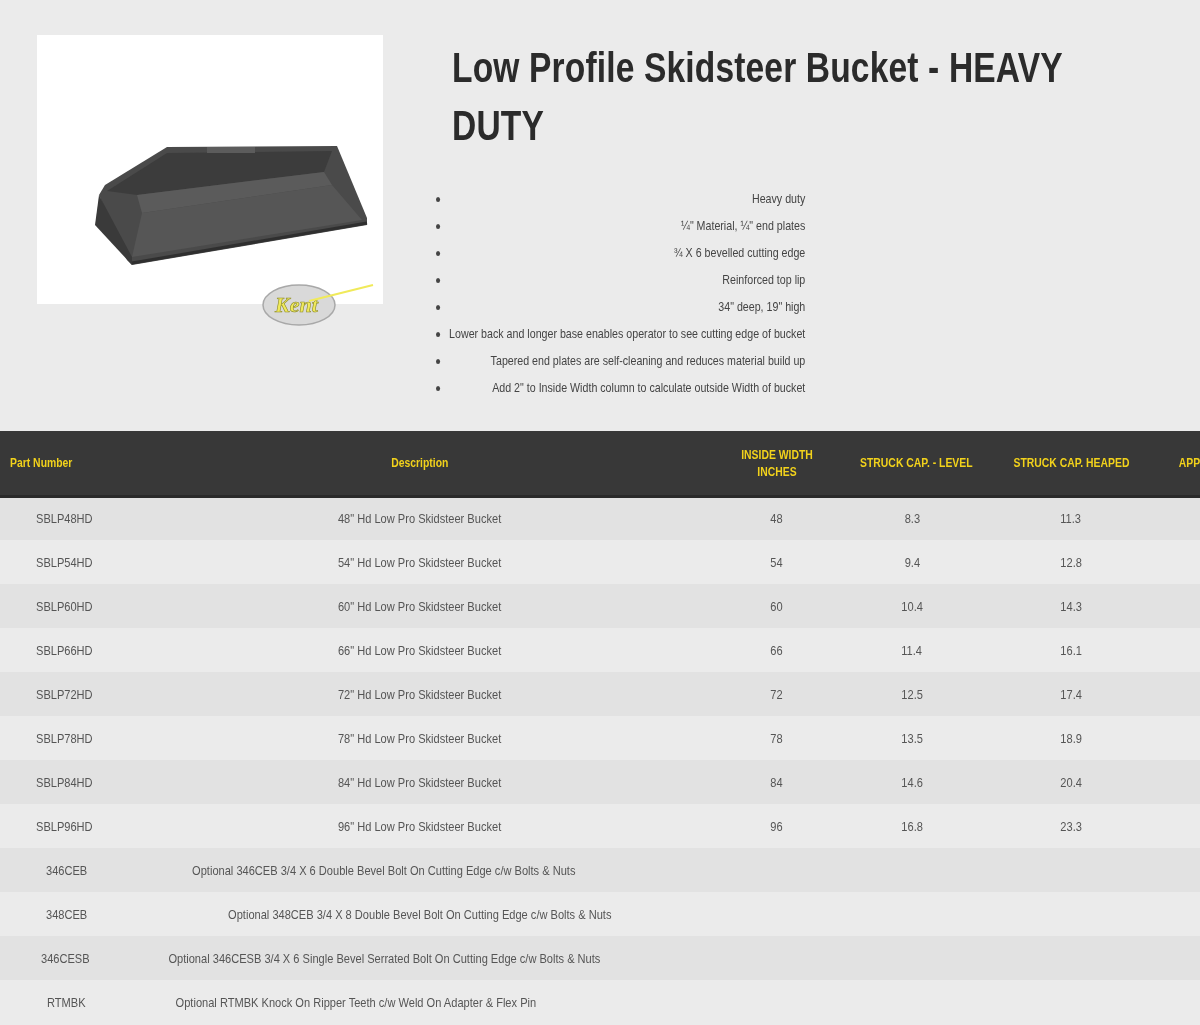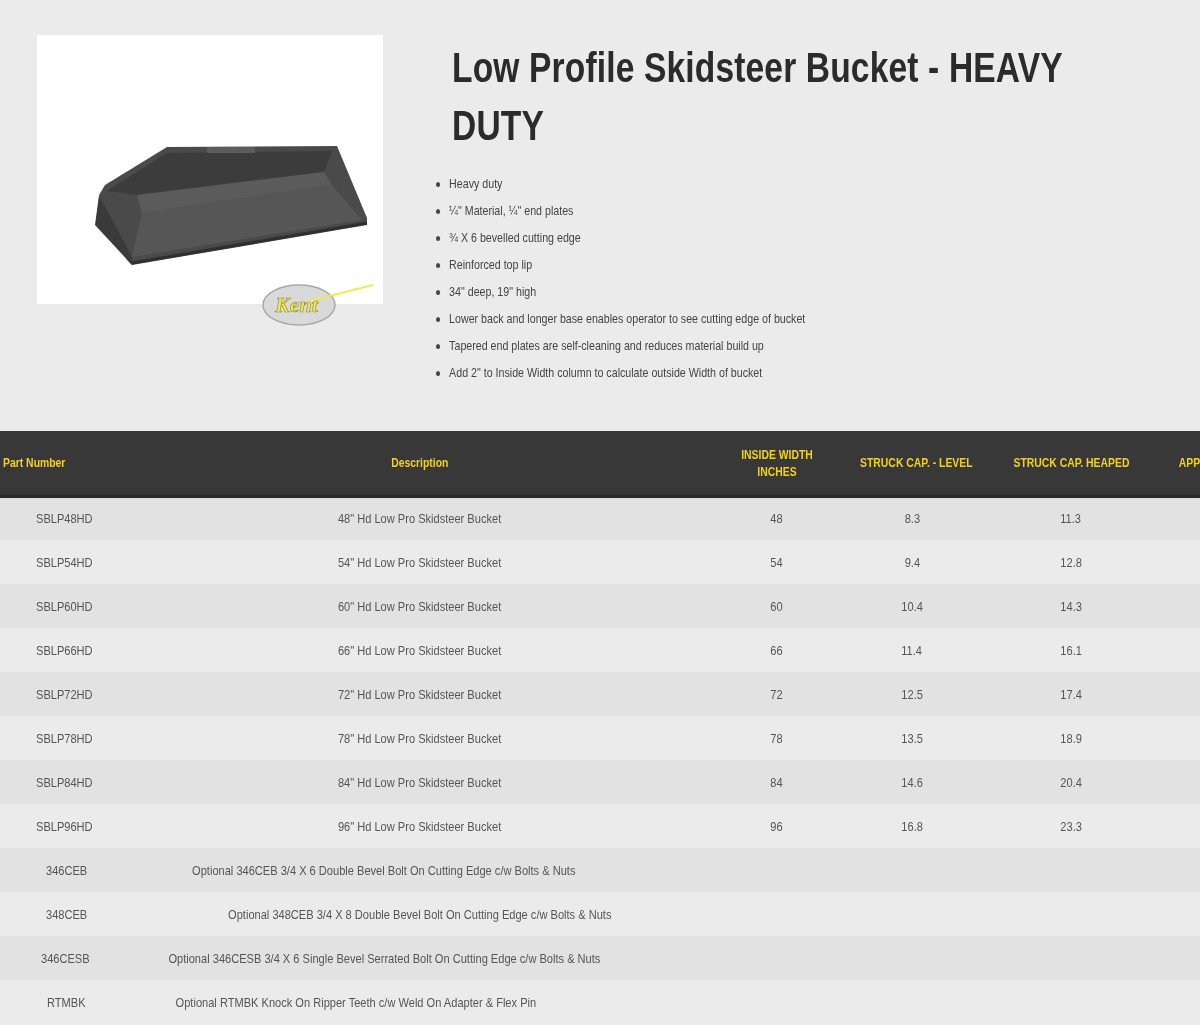--- a/index.html
+++ b/index.html
@@ -14,21 +14,21 @@
   .image-box svg { position: absolute; left: 0; top: 0; }
 
   .title {
     position: absolute; left: 452px; top: 38px; width: 700px;
     font-family: "Liberation Sans", sans-serif; font-weight: bold;
     font-size: 43px; line-height: 58px; color: #2b2b2b;
     transform: scaleX(0.78); transform-origin: left top; width: 900px;
     letter-spacing: 0.2px;
   }
   .features {
-    position: absolute; left: 436px; top: 173px; list-style: none;
+    position: absolute; left: 436px; top: 188px; list-style: none; text-align: right;
   }
   .features li {
     position: relative; padding-left: 16px; height: 27px; line-height: 22px;
     font-size: 13px; color: #444;
     transform: scaleX(0.82); transform-origin: left center; white-space: nowrap;
   }
   .features li::before {
     content: ""; position: absolute; left: 0; top: 9px; width: 5px; height: 5px;
     border-radius: 50%; background: #444;
   }
@@ -36,21 +36,21 @@
   table.specs {
     position: absolute; left: 0; top: 431px; width: 1200px; border-collapse: collapse;
     table-layout: fixed;
   }
   table.specs thead tr { background: #383838; height: 65px; border-bottom: 3px solid #2a2a2a; }
   table.specs th {
     color: #f2d21b; font-weight: bold; font-size: 13px; line-height: 17px;
     text-align: center; vertical-align: middle; padding: 0 4px;
   }
   table.specs th span { display: inline-block; transform: scaleX(0.8); }
-  table.specs th.left { text-align: left; padding-left: 3px; }
+  table.specs th.left { text-align: left; padding-left: 10px; }
   table.specs th.left span { transform-origin: left center; }
   table.specs tbody tr { height: 44px; }
   table.specs tbody tr:nth-child(odd) { background: #e2e2e2; }
   table.specs tbody tr:nth-child(even) { background: #ebebeb; }
   table.specs td {
     font-size: 13.5px; color: #555; text-align: center; vertical-align: middle;
   }
   table.specs td span { display: inline-block; transform: scaleX(0.82); white-space: nowrap; }
   table.specs td.part { text-align: center; padding-left: 14px; }
   table.specs td.part span { transform-origin: left center; }

